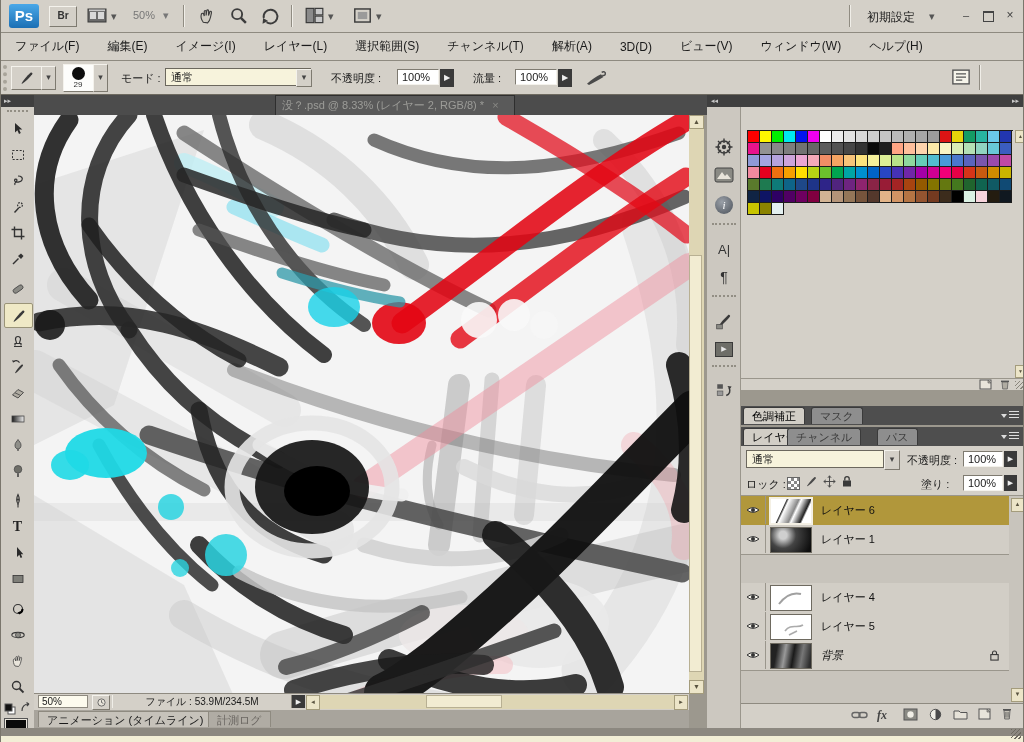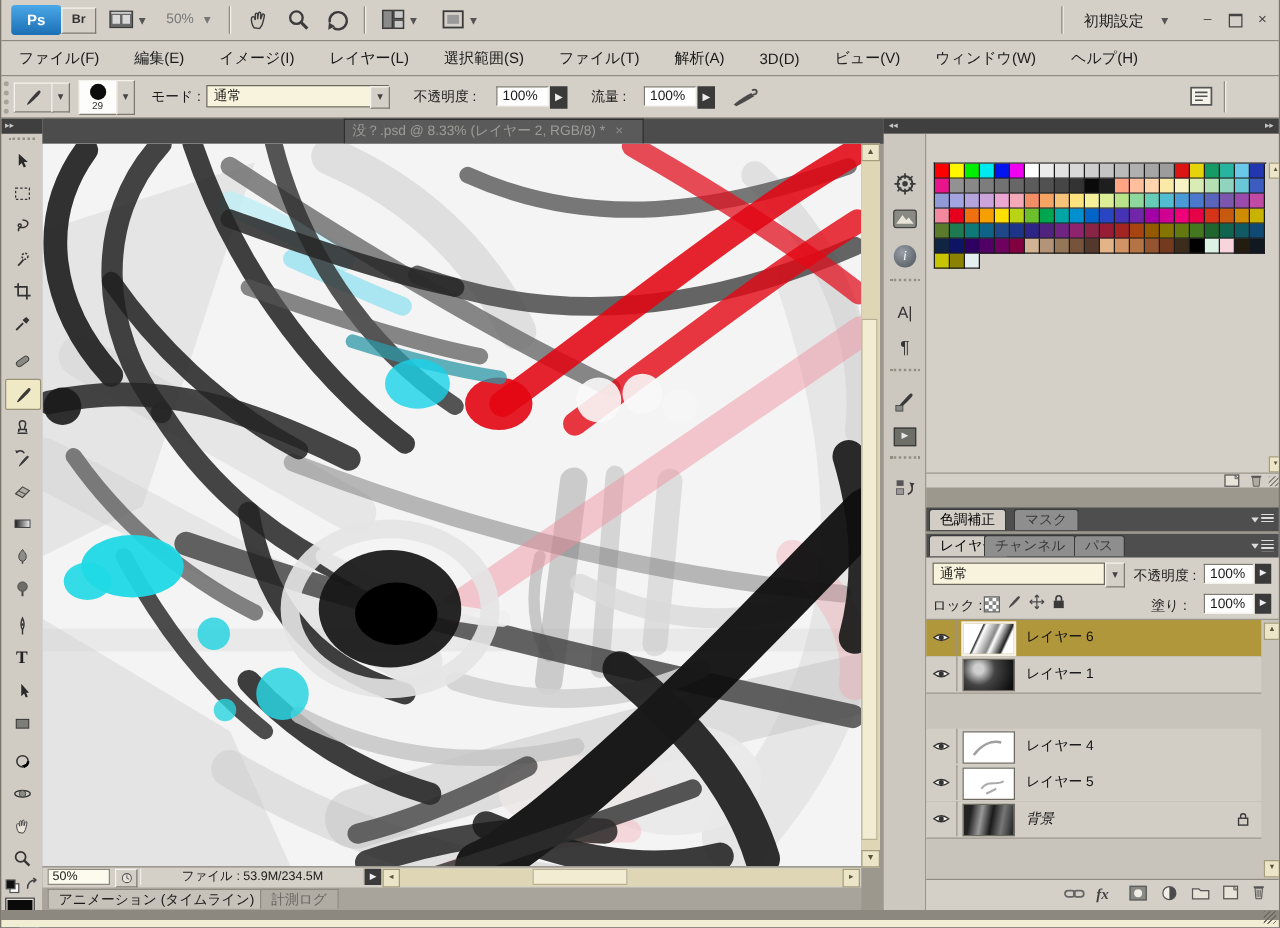--- a/index.html
+++ b/index.html
@@ -40,21 +40,21 @@
   .doctab{position:absolute;top:0;height:20px;line-height:19px;padding:0 6px;box-sizing:border-box;white-space:nowrap;font-size:11px;}
   .winbtn{width:18px;height:15px;text-align:center;line-height:14px;color:#444;font-size:11px;}
   .fieldlbl{line-height:34px;color:#1a1a1a;text-align:center;}
 </style>
 </head>
 <body>
 
 <div id="root">
 
   <div class="ab bar" style="left:0;top:0;width:1024px;height:32px;border-bottom:1px solid #8e8a80;">
-    <div class="ab" style="left:8px;top:4px;width:40px;height:24px;border-radius:3px;background:linear-gradient(#4aa8e8,#1b6fb4);color:#fff;font-weight:bold;text-align:center;line-height:24px;font-size:12px;">Ps</div>
+    <div class="ab" style="left:8px;top:4px;width:30px;height:24px;border-radius:3px;background:linear-gradient(#4aa8e8,#1b6fb4);color:#fff;font-weight:bold;text-align:center;line-height:24px;font-size:15px;">Ps</div>
     <div class="ab bev" style="left:48px;top:6px;width:26px;height:19px;text-align:center;line-height:18px;font-weight:bold;font-size:10px;color:#333;">Br</div>
     <span class="ab" style="left:86px;top:7px;">
       <svg width="20" height="17" viewBox="0 0 20 17">
           <rect x="1" y="2" width="18" height="13" fill="#6a6a6a" stroke="#3a3a3a"></rect>
           <rect x="3" y="5" width="6" height="7" fill="#d8d8d8"></rect>
           <rect x="11" y="5" width="6" height="7" fill="#d8d8d8"></rect>
           <rect x="2" y="2.5" width="16" height="1.6" fill="#c8c8c8"></rect>
         </svg>
     </span>
     <span class="ab" style="left:110px;top:10px;color:#555;">▾</span>
@@ -101,21 +101,21 @@
     <div class="ab winbtn" style="left:978px;top:8px;"><span style="display:inline-block;width:9px;height:8px;border:1px solid #444;border-top-width:2px;margin-top:3px;"></span></div>
     <div class="ab winbtn" style="left:1000px;top:8px;font-size:12px;">×</div>
   </div>
 
   <div class="ab bar" style="left:0;top:33px;width:1024px;height:27px;display:flex;align-items:center;gap:24px;padding-left:12px;font-size:12px;border-bottom:1px solid #8e8a80;">
     <span class="menu-item">ファイル(F)</span>
     <span class="menu-item">編集(E)</span>
     <span class="menu-item">イメージ(I)</span>
     <span class="menu-item">レイヤー(L)</span>
     <span class="menu-item">選択範囲(S)</span>
-    <span class="menu-item">ファイル(T)</span>
+    <span class="menu-item">チャンネル(T)</span>
     <span class="menu-item">解析(A)</span>
     <span class="menu-item">3D(D)</span>
     <span class="menu-item">ビュー(V)</span>
     <span class="menu-item">ウィンドウ(W)</span>
     <span class="menu-item">ヘルプ(H)</span>
   </div>
 
   <div class="ab bar" style="left:0;top:61px;width:1024px;height:33px;border-bottom:1px solid #6e6a60;">
     <div class="ab dotgrip" style="left:2px;top:4px;width:4px;height:26px;border-top:none;border-left:4px dotted #a8a49a;"></div>
     <div class="ab bev" style="left:10px;top:5px;width:30px;height:22px;display:flex;align-items:center;justify-content:center;">
@@ -641,21 +641,21 @@
       <span class="pmenu">
           <i class="tri"></i>
           <i class="lines"></i>
         </span>
     </div>
 
     <div class="ab" style="left:34px;top:332px;width:284px;height:301px;background:#d4d0c8;">
       <div class="ab tabwell" style="left:0;top:0;width:284px;height:19px;">
         <div class="ptab active" style="left:2px;">レイヤー</div>
         <div class="ptab" style="left:46px;">チャンネル</div>
-        <div class="ptab" style="left:118px;">パス</div>
+        <div class="ptab" style="left:136px;">パス</div>
         <span class="pmenu">
             <i class="tri"></i>
             <i class="lines"></i>
           </span>
       </div>
       <div class="ab" style="left:0;top:19px;width:284px;height:26px;">
         <div class="ab cream" style="left:5px;top:4px;width:138px;height:18px;line-height:16px;padding-left:5px;box-sizing:border-box;">通常</div>
         <div class="ab bev" style="left:143px;top:4px;width:14px;height:18px;text-align:center;line-height:17px;font-size:9px;color:#444;">▾</div>
         <span class="ab" style="left:166px;top:7px;">不透明度 :</span>
         <div class="ab inset" style="left:222px;top:5px;width:40px;height:16px;line-height:15px;padding-left:4px;box-sizing:border-box;">100%</div>

